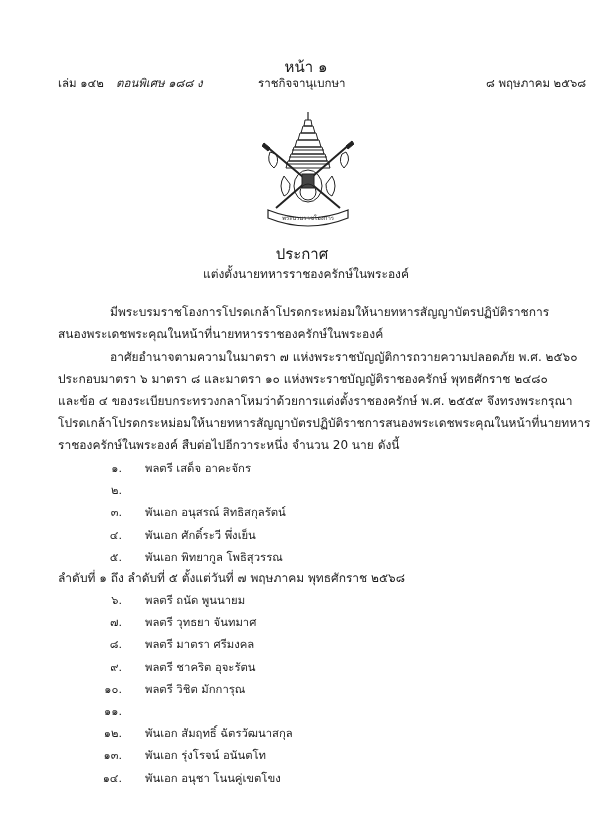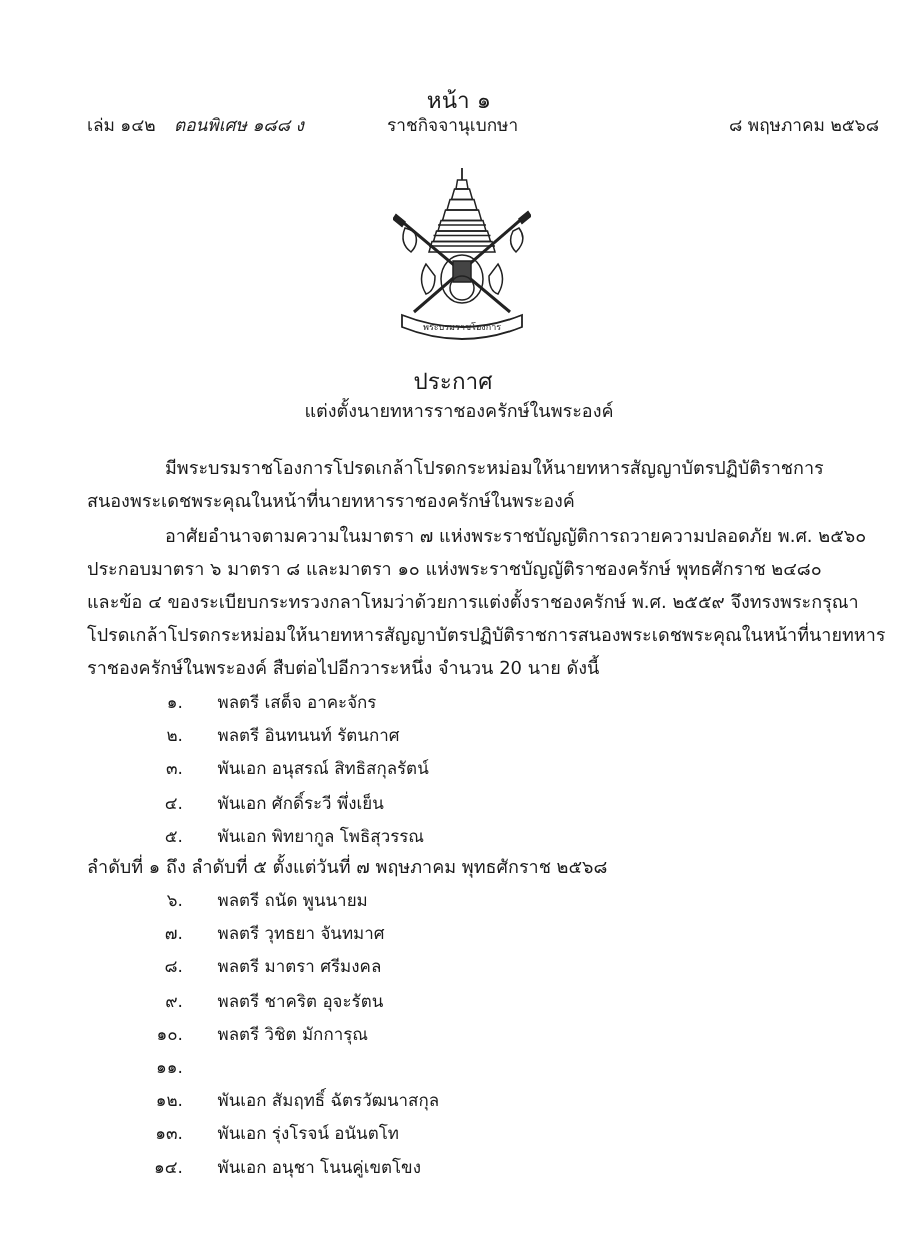--- a/index.html
+++ b/index.html
@@ -161,21 +161,20 @@
   <div>ราชองครักษ์ในพระองค์ สืบต่อไปอีกวาระหนึ่ง จำนวน 20 นาย ดังนี้</div>
 </div>
 
 <div class="list" style="top:458px">
   <div class="list-item">
     <span class="num">๑.</span>
     <span class="name">พลตรี เสด็จ  อาคะจักร</span>
   </div>
   <div class="list-item">
     <span class="num">๒.</span>
-    <span class="name">พลตรี อินทนนท์  รัตนกาศ</span>
   </div>
   <div class="list-item">
     <span class="num">๓.</span>
     <span class="name">พันเอก อนุสรณ์  สิทธิสกุลรัตน์</span>
   </div>
   <div class="list-item">
     <span class="num">๔.</span>
     <span class="name">พันเอก ศักดิ์ระวี  พึ่งเย็น</span>
   </div>
   <div class="list-item">

